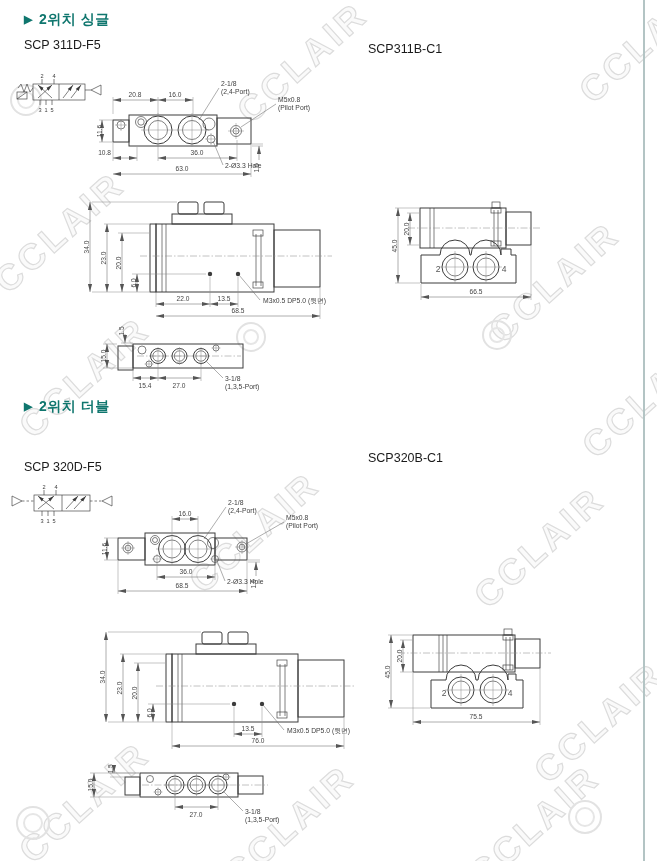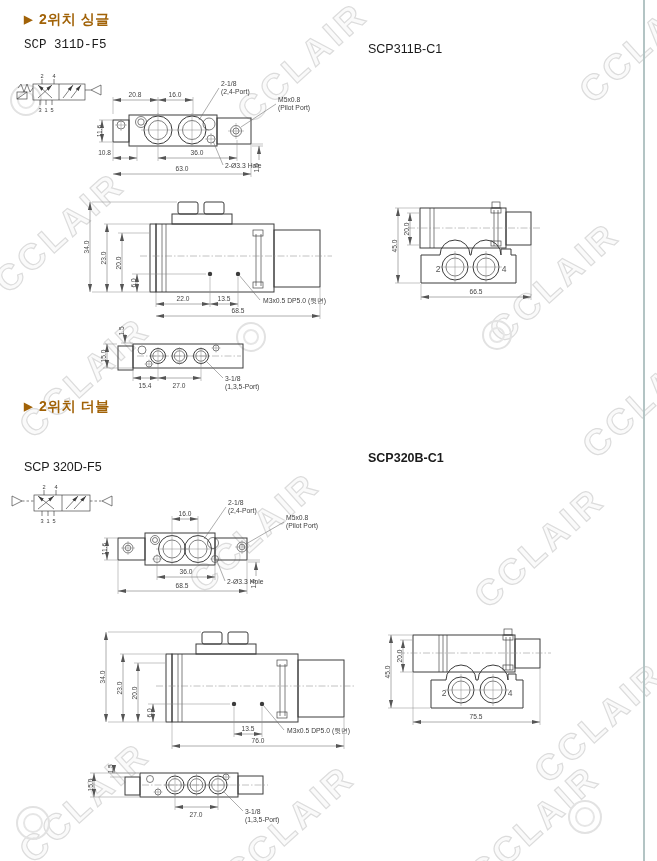--- a/index.html
+++ b/index.html
@@ -1,18 +1,18 @@
 <!DOCTYPE html>
 <html><head>
 <meta charset="utf-8">
 <style>
   html,body{margin:0;padding:0;background:#ffffff;}
   #page{position:relative;width:657px;height:861px;background:#fff;overflow:hidden;
         font-family:"Liberation Sans",sans-serif;}
-  .hdr{position:absolute;font-size:14px;font-weight:bold;color:#a16207;letter-spacing:0.5px;}
+  .hdr{position:absolute;font-size:14px;font-weight:bold;color:#0f766e;letter-spacing:0.5px;}
   .hdr .mk{font-size:11px;margin-right:6px;position:relative;top:-1px;}
   .model{position:absolute;font-size:12.5px;color:#1a1a1a;}
   .wm{position:absolute;font-size:36px;font-weight:bold;letter-spacing:4px;
       color:#fafafa;-webkit-text-stroke:1.2px #dcdcdc;
       transform:rotate(-42deg);transform-origin:left center;pointer-events:none;white-space:nowrap;}
   .wmc{position:absolute;border:2px solid #e2e2e2;border-radius:50%;pointer-events:none;}
   .wmc .in{position:absolute;left:5px;top:5px;right:5px;bottom:5px;border:2px solid #e6e6e6;border-radius:50%;}
   svg{position:absolute;overflow:visible;}
   .o{fill:none;stroke:#3c3c3c;stroke-width:1;}
   .t{fill:none;stroke:#3c3c3c;stroke-width:0.65;}
@@ -56,21 +56,21 @@
     </div>
   <div class="wmc" style="left:568px;top:800px;width:30px;height:30px;">
       <div class="in"></div>
     </div>
 
   <div class="edge" style="left:643px;"></div>
 
   <div class="hdr" style="left:24px;top:11px;">
     <span class="mk">▶</span><span>2위치 싱글</span>
   </div>
-  <div class="model" style="left:24px;top:38px;font-family:Liberation Mono, monospace;">SCP 311D-F5</div>
+  <div class="model" style="left:24px;top:38px;">SCP 311D-F5</div>
   <div class="model" style="left:368px;top:42px;">SCP311B-C1</div>
 
   <svg style="left:8px;top:72px;" width="100" height="42" viewBox="0 0 100 42">
     <defs>
         <marker id="aS1" viewBox="0 0 10 6" markerWidth="8" markerHeight="5" refX="8" refY="3" orient="auto-start-reverse" markerUnits="userSpaceOnUse">
           <path d="M0,0.8 L8,3 L0,5.2 Z" fill="#3c3c3c"></path>
         </marker>
       </defs>
     <rect class="t" x="25" y="12" width="52" height="16"></rect>
     <line class="t" x1="51" y1="12" x2="51" y2="28"></line>
@@ -295,21 +295,21 @@
     <line class="x" x1="31" y1="88" x2="31" y2="104"></line>
       <line class="x" x1="141" y1="50" x2="141" y2="104"></line>
     <line class="d" x1="31" y1="101" x2="141" y2="101" marker-start="url(#aD1)" marker-end="url(#aD1)"></line>
     <text class="dt" x="86" y="98" text-anchor="middle">66.5</text>
   </svg>
 
   <div class="hdr" style="left:24px;top:398px;">
     <span class="mk">▶</span><span>2위치 더블</span>
   </div>
   <div class="model" style="left:24px;top:460px;">SCP 320D-F5</div>
-  <div class="model" style="left:368px;top:451px;font-weight:bold;">SCP320B-C1</div>
+  <div class="model" style="left:368px;top:451px;">SCP320B-C1</div>
 
   <svg style="left:6px;top:483px;" width="112" height="44" viewBox="0 0 112 44">
     <defs>
         <marker id="aS2" viewBox="0 0 10 6" markerWidth="8" markerHeight="5" refX="8" refY="3" orient="auto-start-reverse" markerUnits="userSpaceOnUse">
           <path d="M0,0.8 L8,3 L0,5.2 Z" fill="#3c3c3c"></path>
         </marker>
       </defs>
     <rect class="t" x="28" y="12" width="56" height="16"></rect>
     <line class="t" x1="56" y1="12" x2="56" y2="28"></line>
     <path class="t" d="M6,13 L6,23 L16,18 Z"></path>

